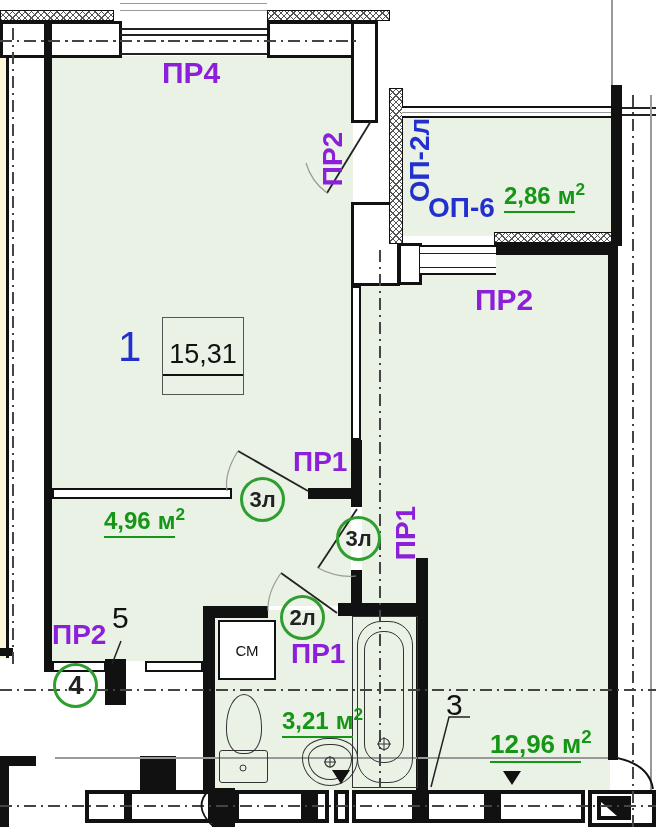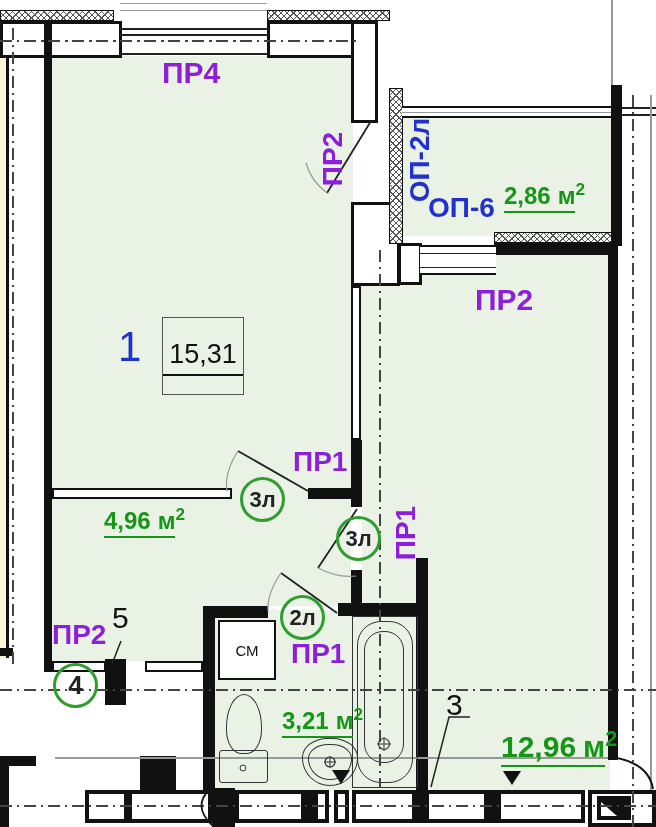--- a/index.html
+++ b/index.html
@@ -195,21 +195,21 @@
   <div class="abs lbl purple" style="left:52px;top:621px;font-size:28px;">ПР2</div>
   <div class="abs" style="left:112px;top:603px;font-size:30px;color:#111;line-height:1;">5</div>
   <div class="abs" style="left:446px;top:690px;font-size:30px;color:#111;line-height:1;">3</div>
 
   <div class="abs lbl purple" style="left:291px;top:640px;font-size:28px;">ПР1</div>
 
   <div class="abs lbl greent area" style="left:282px;top:706px;font-size:24px;">
     <span class="u"><span>3,21</span><span class="unit">м</span></span><sup>2</sup>
   </div>
 
-  <div class="abs lbl greent area" style="left:501px;top:728px;font-size:30px;">
+  <div class="abs lbl greent area" style="left:490px;top:728px;font-size:26px;">
     <span class="u"><span>12,96</span><span class="unit">м</span></span><sup>2</sup>
   </div>
 
   <div class="abs circle" style="left:240px;top:477px;width:45px;height:45px;">
       <span>3л</span>
     </div>
   <div class="abs circle" style="left:336px;top:516px;width:45px;height:45px;">
       <span>3л</span>
     </div>
   <div class="abs circle" style="left:280px;top:595px;width:45px;height:45px;">

